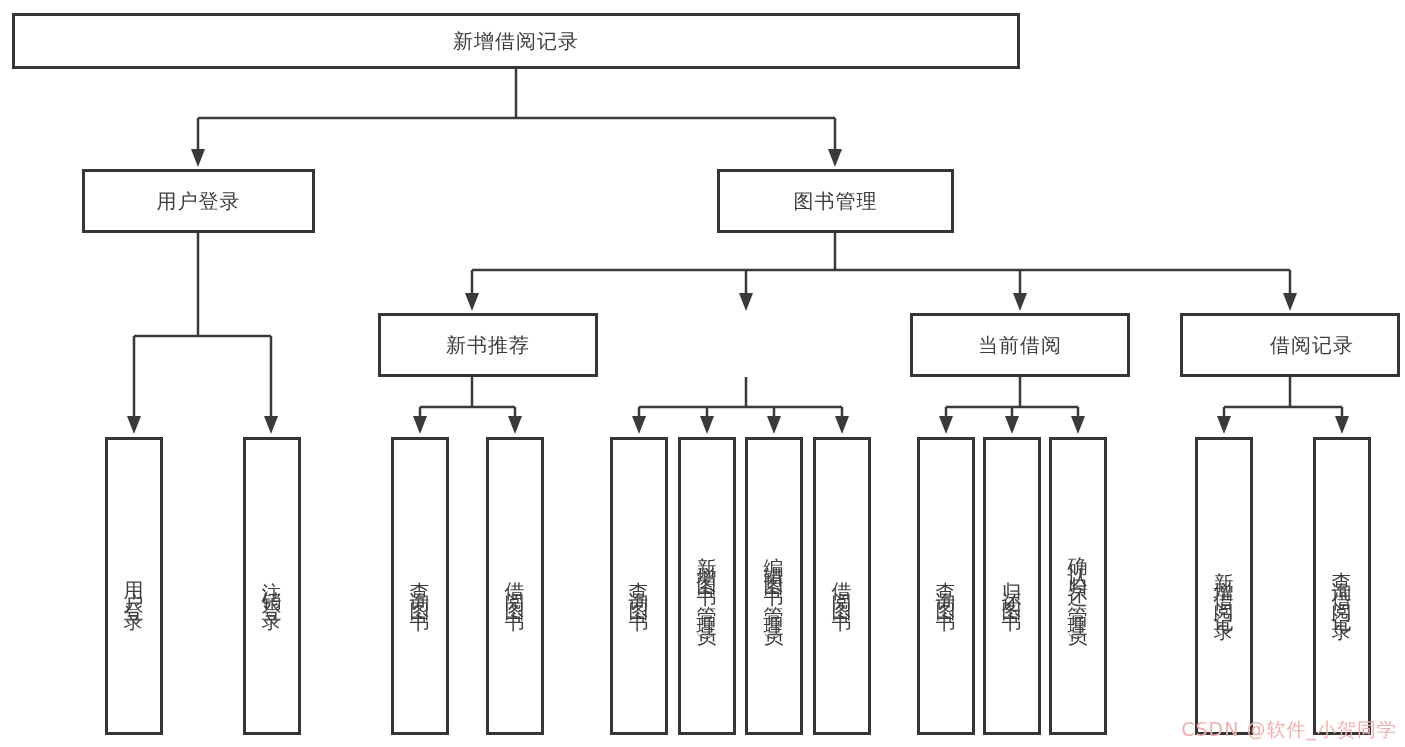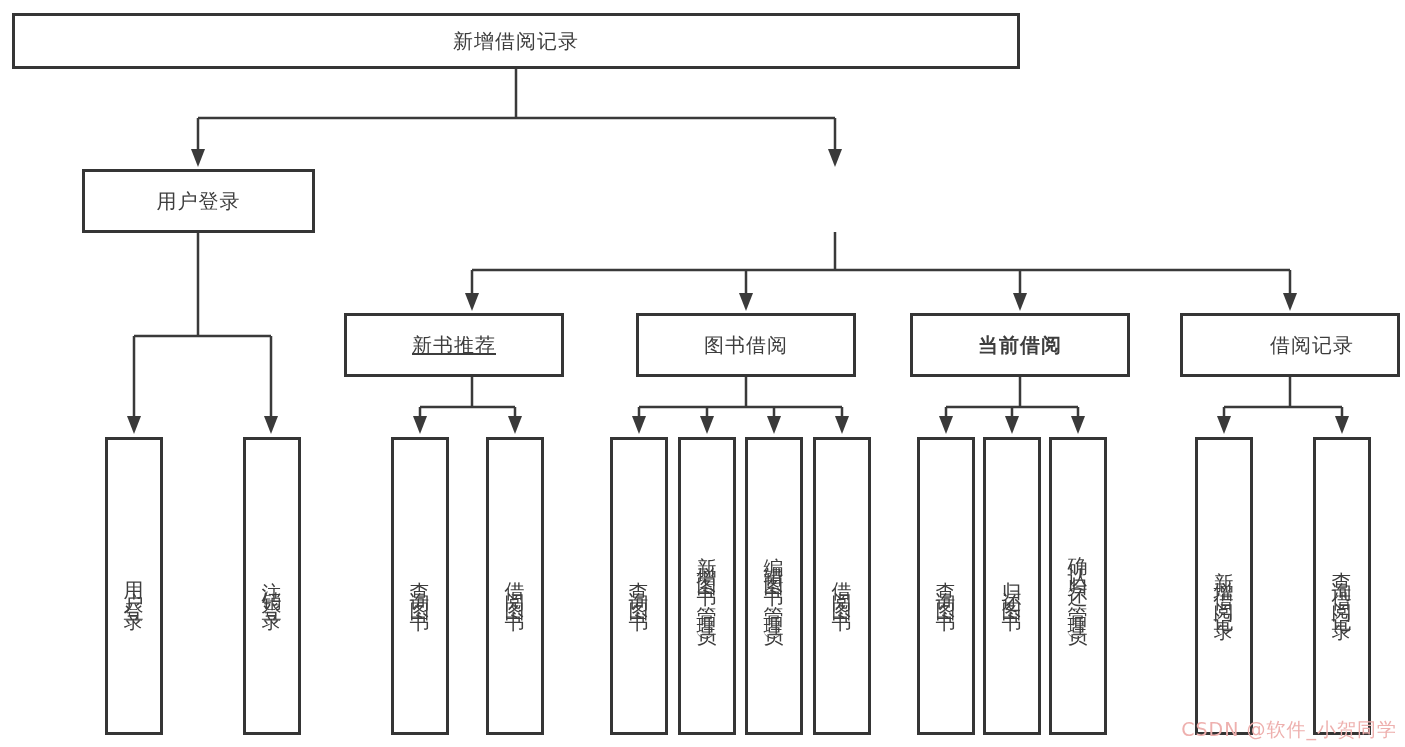--- a/index.html
+++ b/index.html
@@ -31,23 +31,23 @@
     justify-content: center;
     color: #3d3d3d;
     font-size: 20px;
     letter-spacing: 1px;
     white-space: nowrap;
   }
   .root-node  { left: 12px;  top: 13px;  width: 1008px; height: 56px; }
   .l2a { left: 82px;  top: 169px; width: 233px; height: 64px; }
   .l2b { left: 717px; top: 169px; width: 237px; height: 64px; }
   .l3  { top: 313px; width: 220px; height: 64px; }
-  .l3a { left: 344px; text-decoration: underline; }
+  .l3a { left: 378px; }
   .l3b { left: 636px; }
-  .l3c { left: 910px; font-weight: bold; }
+  .l3c { left: 910px; }
   .l3d { left: 1180px; padding-left: 44px; }
   .leaf {
     top: 437px;
     width: 58px;
     height: 298px;
     writing-mode: vertical-rl;
     letter-spacing: 10px;
     font-size: 20px;
     line-height: 1;
   }
@@ -118,26 +118,26 @@
     <polygon points="1335,416 1349,416 1342,434"></polygon>
   </svg>
 
   <div class="node root-node">
     <span>新增借阅记录</span>
   </div>
 
   <div class="node l2a">
     <span>用户登录</span>
   </div>
+  <div class="node l2b">
+    <span>图书管理</span>
+  </div>
 
   <div class="node l3 l3a">
     <span>新书推荐</span>
-  </div>
-  <div class="node l3 l3b">
-    <span>图书借阅</span>
   </div>
   <div class="node l3 l3c">
     <span>当前借阅</span>
   </div>
   <div class="node l3 l3d">
     <span>借阅记录</span>
   </div>
 
   <div class="node leaf lf1">
     <span>用户登录</span>

